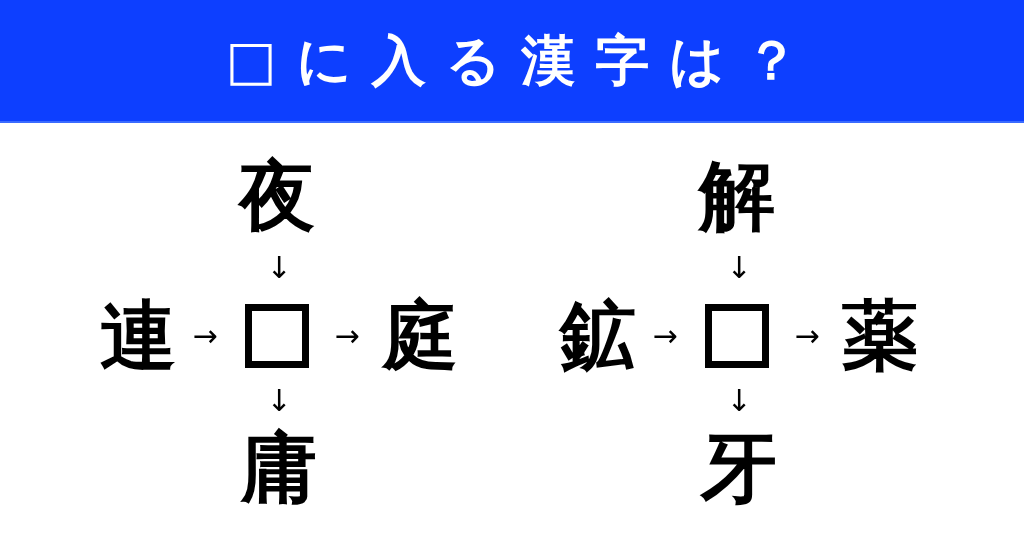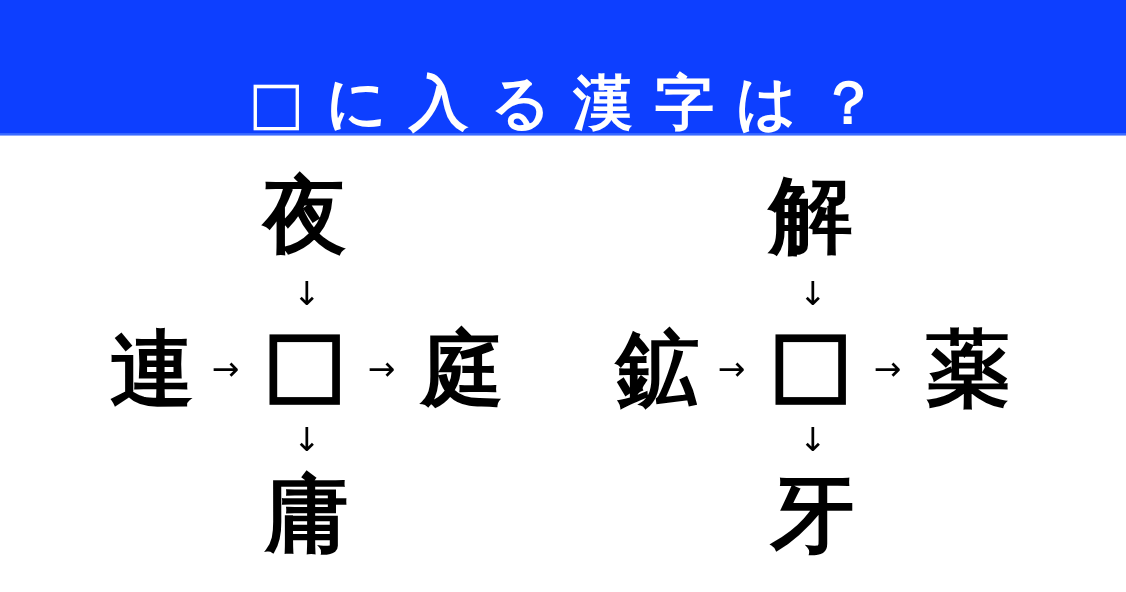--- a/index.html
+++ b/index.html
@@ -34,21 +34,20 @@
       display: flex;
       align-items: center;
       justify-content: center;
       color: #ffffff;
       font-size: 54px;
       font-weight: bold;
       letter-spacing: 20px;
       padding-left: 20px;
       box-sizing: border-box;
       white-space: nowrap;
-      margin-top: 33px;
     }
     .puzzle {
       position: absolute;
       top: 0;
       width: 460px;
       height: 538px;
     }
     .kanji {
       position: absolute;
       width: 84px;

